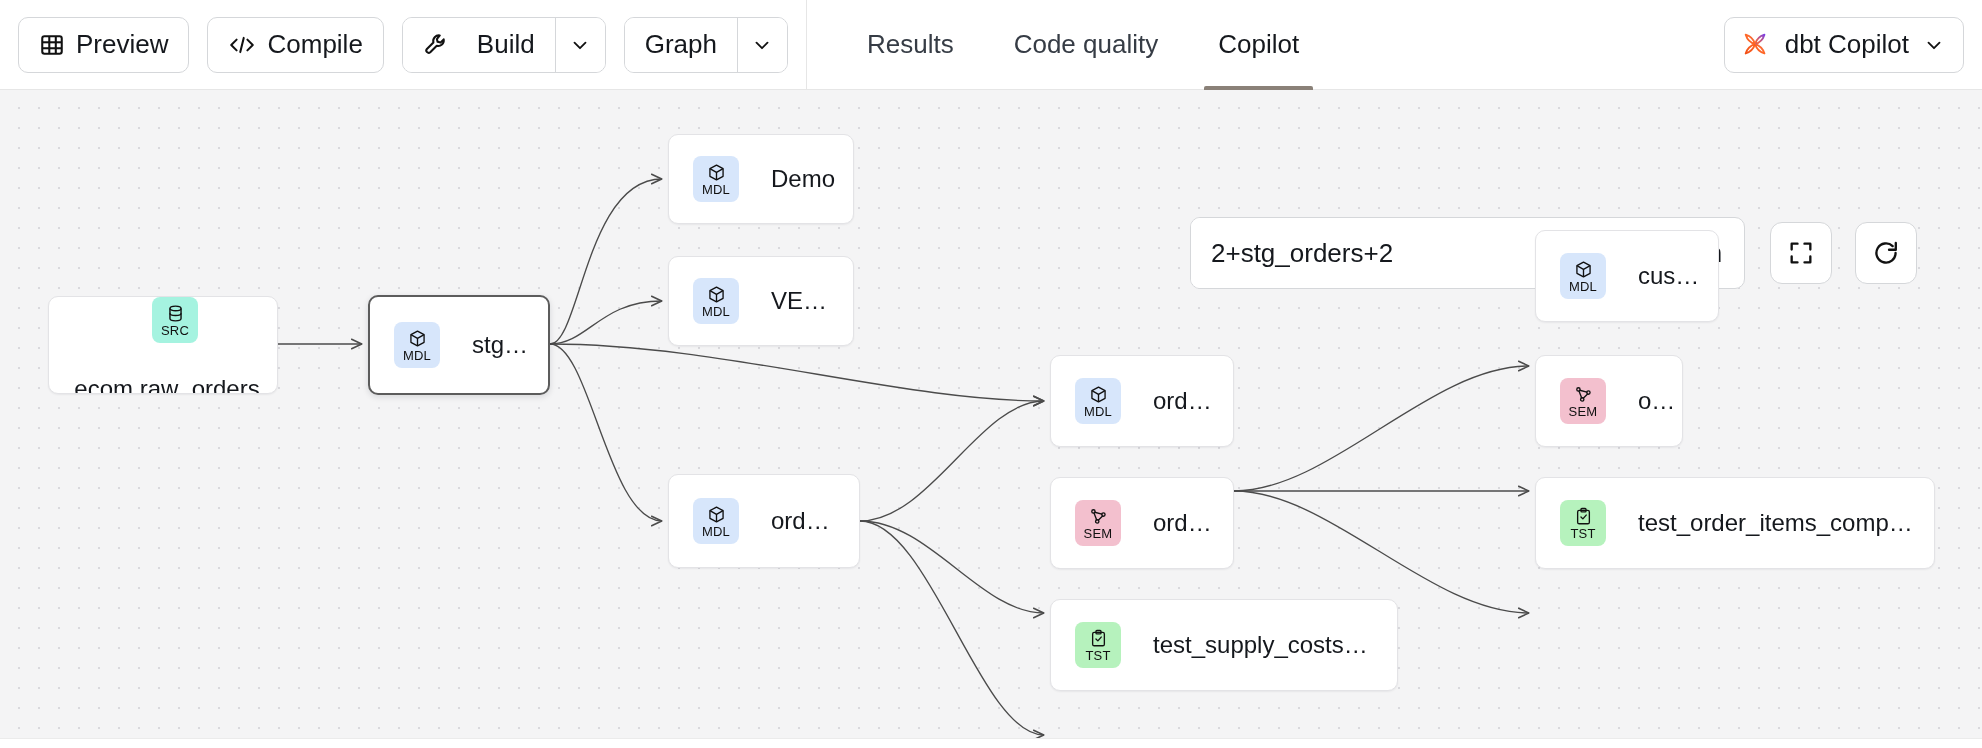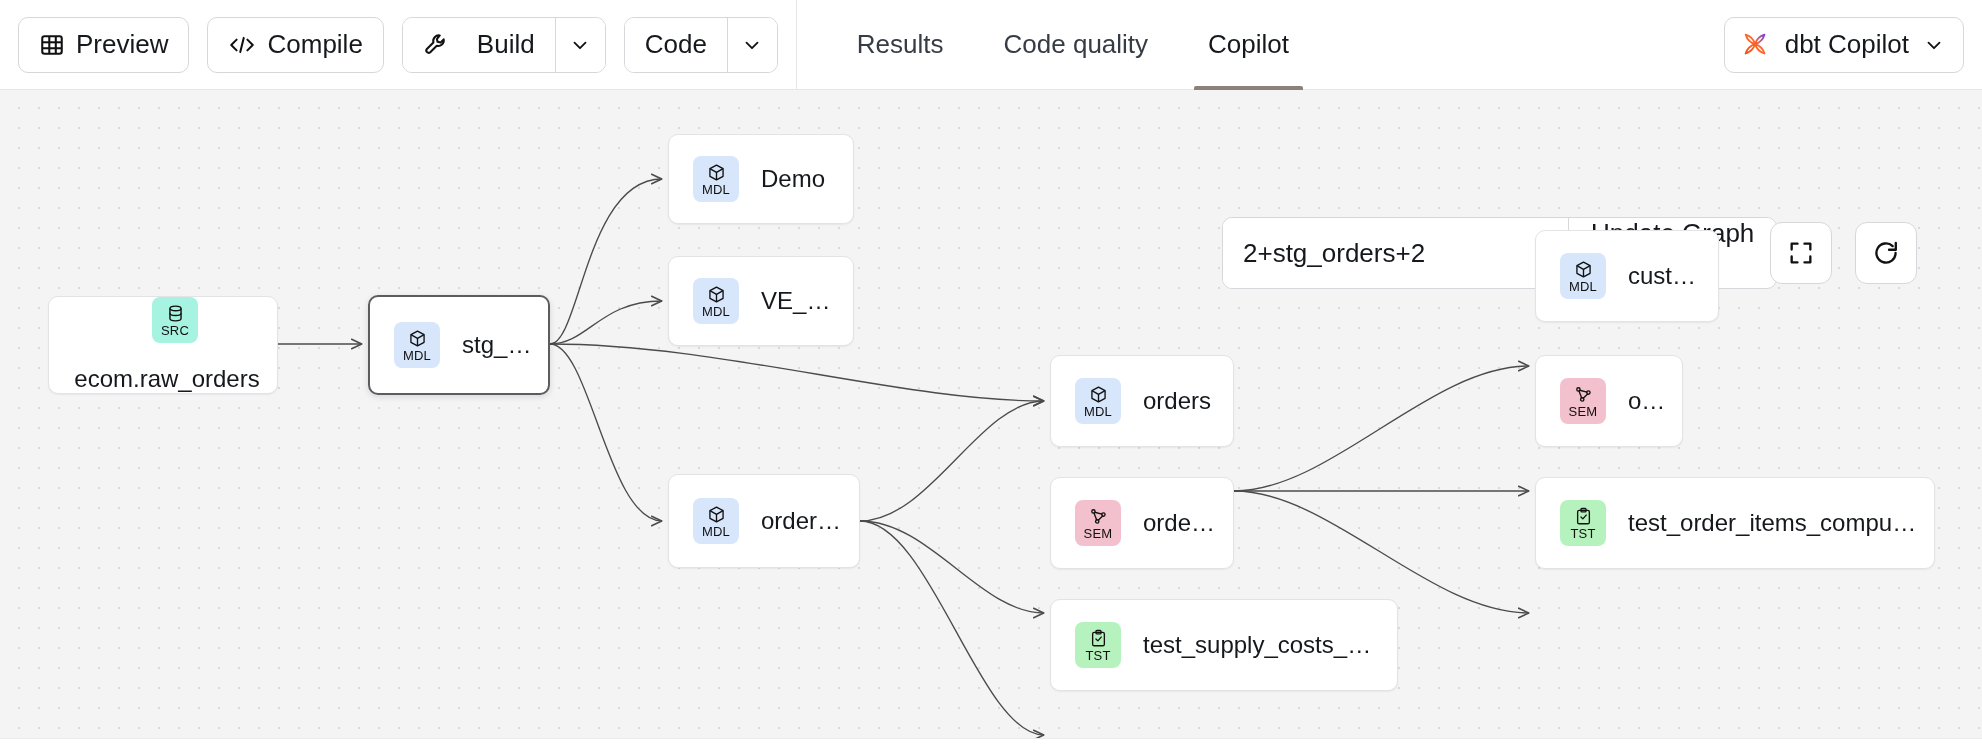--- a/index.html
+++ b/index.html
@@ -95,25 +95,24 @@
   .canvas-foot {
     position:absolute; left:0; top: 738px; width:1982px; height:10px;
     background:#ffffff; border-top:1px solid #ebebeb;
   }
 
   .edges { position:absolute; left:0; top:0; width:1982px; height:648px; pointer-events:none; }
 
   
   .gc-group {
     position:absolute;
-    display:flex; align-items:flex-start;
+    display:flex; align-items:center;
     height: 72px;
     border:1px solid #d5d7da; border-radius:10px; background:#fff;
     overflow:hidden;
-    margin-left:32px;
   }
   .gc-input {
     width: 345px; height: 100%;
     border:none; outline:none; background:#fff;
     font-family:"Liberation Sans", sans-serif;
     font-size: 26px; color:#15181d;
     padding: 0 20px;
   }
   .gc-btn {
     display:flex; align-items:center; justify-content:center;
@@ -130,21 +129,21 @@
 
   
   .node {
     position:absolute;
     background:#ffffff;
     border:1px solid #e3e3e6;
     border-radius: 10px;
     box-shadow: 0 1px 2px rgba(16,24,40,0.06);
     display:flex; align-items:center;
     padding-left: 24px;
-    gap: 22px;
+    gap: 32px;
   }
   .node.selected {
     border: 2px solid #5c5c5c;
     box-shadow: 0 2px 6px rgba(16,24,40,0.13);
   }
   .badge {
     width: 46px; height: 46px;
     border-radius: 8px;
     display:flex; flex-direction:column; align-items:center; justify-content:center;
     gap: 1px;
@@ -209,21 +208,21 @@
           <span class="ico">
             <svg width="22" height="22" viewBox="0 0 24 24" fill="none" stroke="#111" stroke-width="2" stroke-linecap="round" stroke-linejoin="round">
                 <polyline points="6,9.5 12,15.5 18,9.5"></polyline>
               </svg>
           </span>
         </div>
       </div>
 
       <div class="btn-split">
         <div class="seg main">
-          <span>Code</span>
+          <span>Graph</span>
         </div>
         <div class="seg caret">
           <span class="ico">
             <svg width="22" height="22" viewBox="0 0 24 24" fill="none" stroke="#111" stroke-width="2" stroke-linecap="round" stroke-linejoin="round">
                 <polyline points="6,9.5 12,15.5 18,9.5"></polyline>
               </svg>
           </span>
         </div>
       </div>
     </div>

